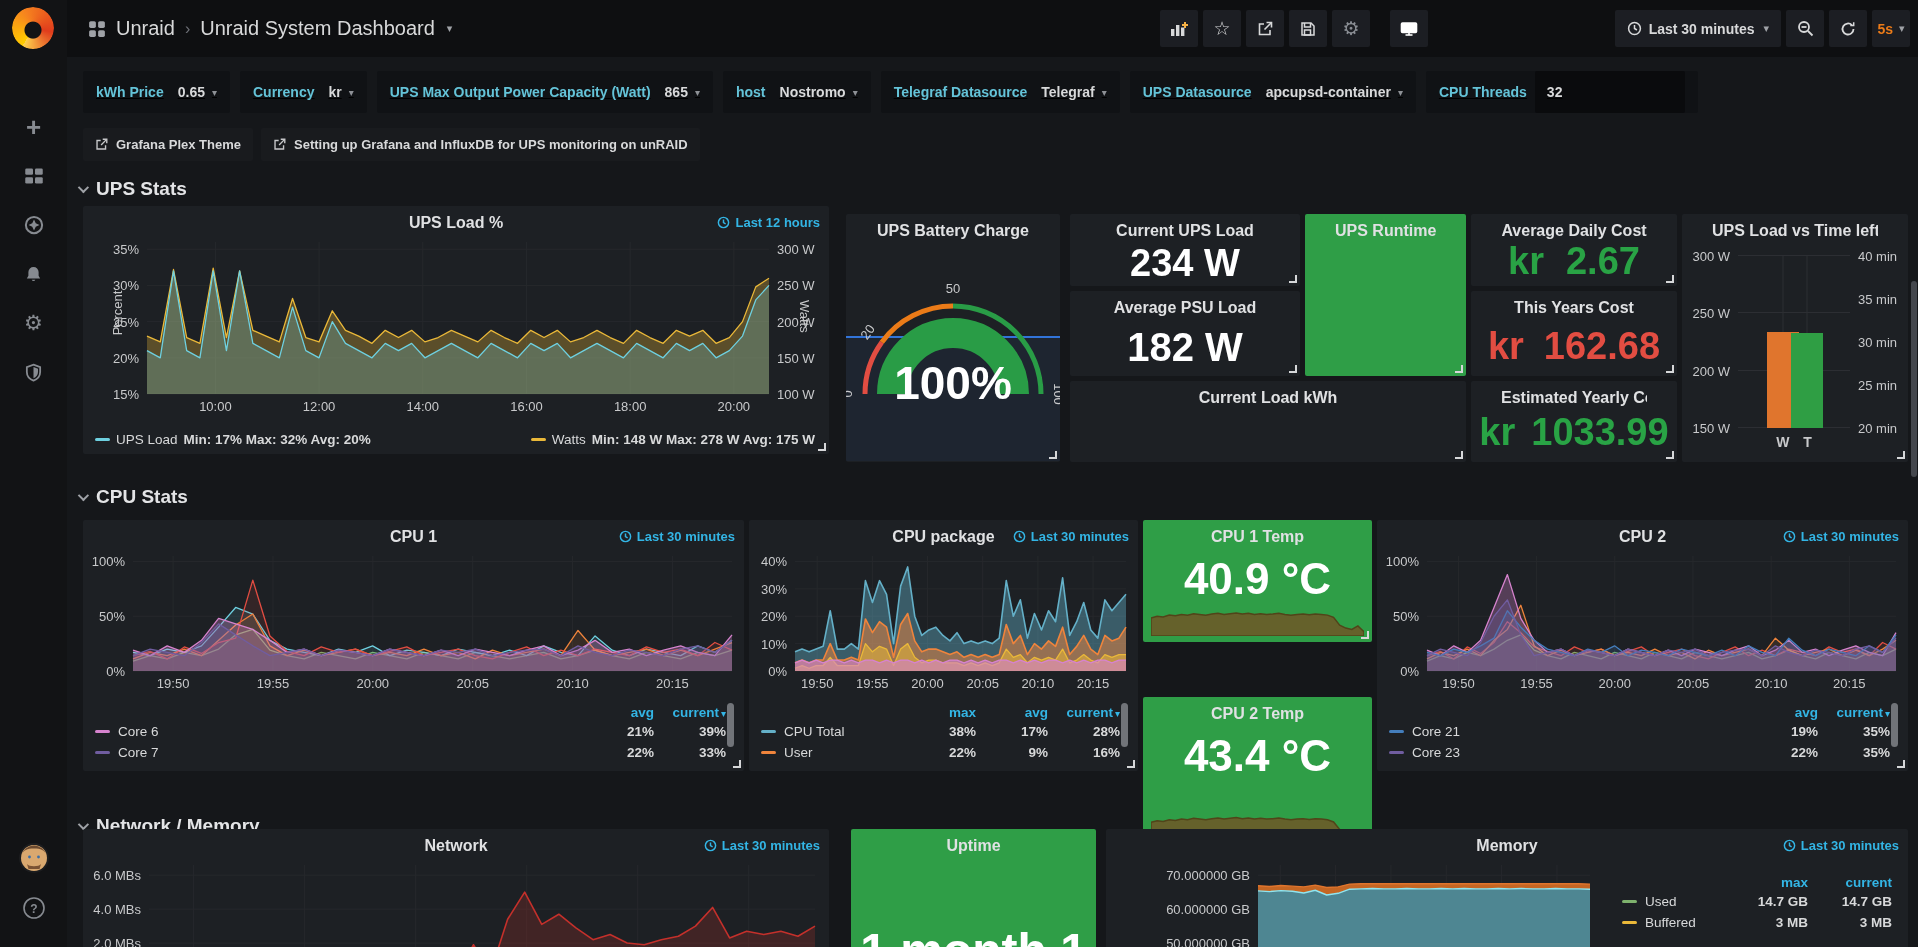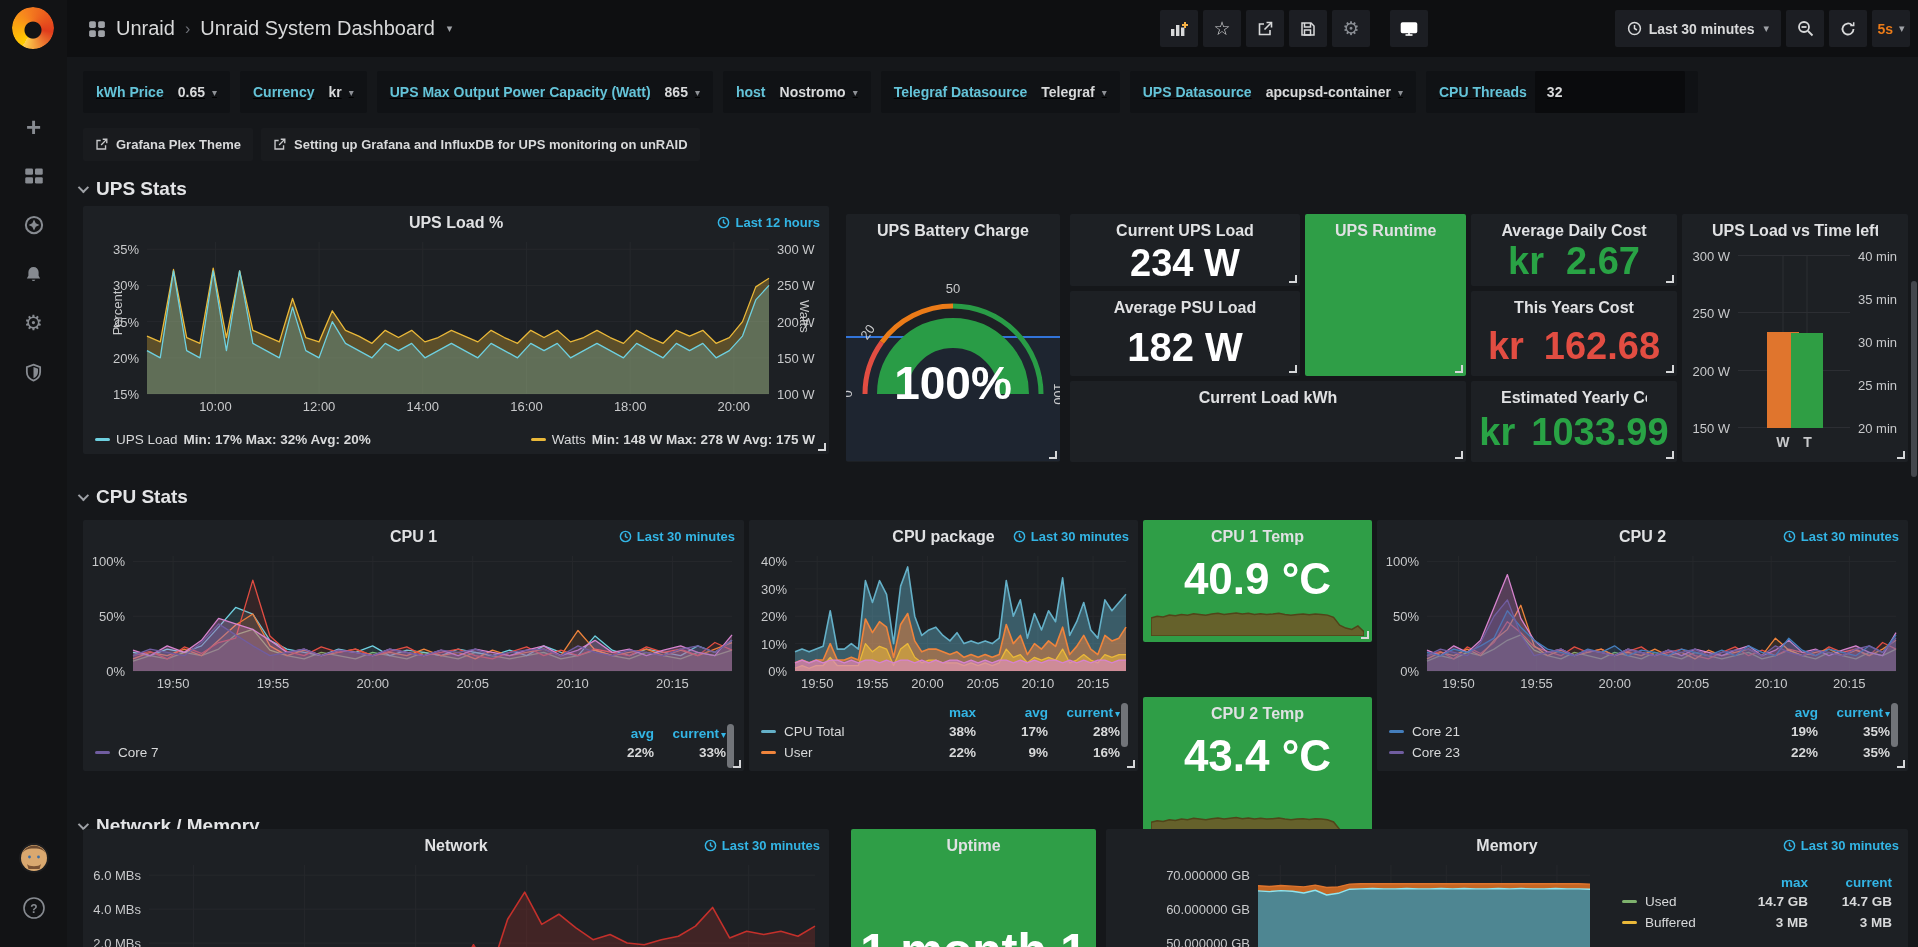--- a/index.html
+++ b/index.html
@@ -522,20 +522,28 @@
         <div class="tick tick-x" style="left: 90.05%;">20:15</div>
       </div>
   <div class="legend-table">
         <div class="lg-row lg-head">
           <span class="lg-name"></span>
           <span class="lg-val lg-h">avg</span>
           <span class="lg-val lg-h">current<span class="sortcaret">▾</span></span>
         </div>
         <div class="lg-row">
           <span class="lg-name">
+            <span class="swatch" style="background: rgb(214, 131, 206);"></span>
+            <span>Core 6</span>
+          </span>
+          <span class="lg-val">21%</span>
+          <span class="lg-val">39%</span>
+        </div>
+        <div class="lg-row">
+          <span class="lg-name">
             <span class="swatch" style="background: rgb(112, 93, 160);"></span>
             <span>Core 7</span>
           </span>
           <span class="lg-val">22%</span>
           <span class="lg-val">33%</span>
         </div>
         <div class="lg-thumb"></div>
       </div>
     </div>
 

